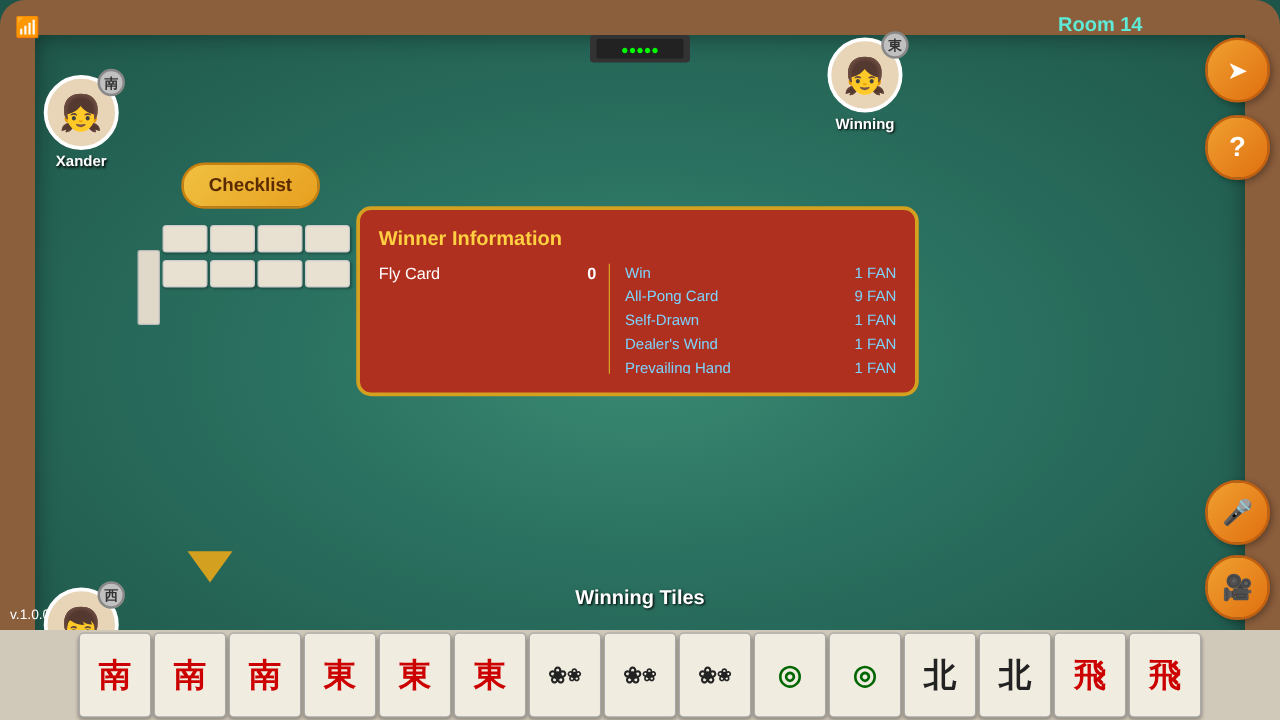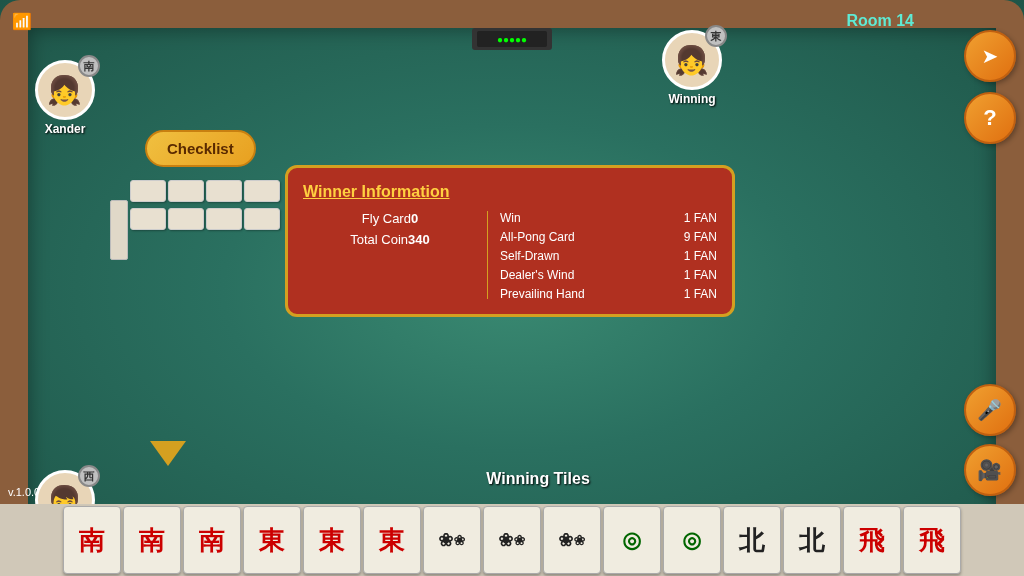--- a/index.html
+++ b/index.html
@@ -163,40 +163,39 @@
       border-radius: 12px;
       padding: 15px;
       color: white;
     }
 
     .winner-panel-header {
       color: #ffd040;
       font-size: 16px;
       font-weight: bold;
       margin-bottom: 10px;
-      text-decoration: underline;
     }
 
     .info-row {
       display: flex;
-      justify-content: center;
+      justify-content: space-between;
       font-size: 13px;
       margin-bottom: 6px;
       color: #fff;
     }
 
     .info-row .label { color: #fff; }
     .info-row .value { color: #fff; font-weight: bold; }
 
     .fan-row {
       display: flex;
       justify-content: space-between;
       font-size: 12px;
       margin-bottom: 5px;
-      color: #ffffff;
+      color: #7dd3fc;
     }
 
     .total-fan-row {
       display: flex;
       justify-content: space-between;
       font-size: 14px;
       font-weight: bold;
       color: #ffd040;
       margin-top: 4px;
       border-top: 1px solid #d4a020;
@@ -222,21 +221,20 @@
     
     .winning-tiles-label {
       position: absolute;
       bottom: 88px;
       left: 50%;
       transform: translateX(-50%);
       color: white;
       font-size: 16px;
       font-weight: bold;
       text-shadow: 1px 1px 2px black;
-      margin-left: 26px;
     }
 
     
     .bottom-tiles {
       position: absolute;
       bottom: 0;
       left: 0;
       right: 0;
       height: 72px;
       background: #d0c8b8;
@@ -412,24 +410,20 @@
 
 <div class="checklist-btn">Checklist</div>
 
 <div class="winner-panel">
   <div class="winner-panel-header">Winner Information</div>
   <div class="panel-columns">
     <div class="left-col">
       <div class="info-row">
         <span class="label">Fly Card</span>
         <span class="value">0</span>
-      </div>
-      <div class="info-row">
-        <span class="label">Total Coin</span>
-        <span class="value">340</span>
       </div>
     </div>
     <div class="right-col fan-overflow">
       <div class="fan-row">
         <span>Win</span>
         <span>1 FAN</span>
       </div>
       <div class="fan-row">
         <span>All-Pong Card</span>
         <span>9 FAN</span>

